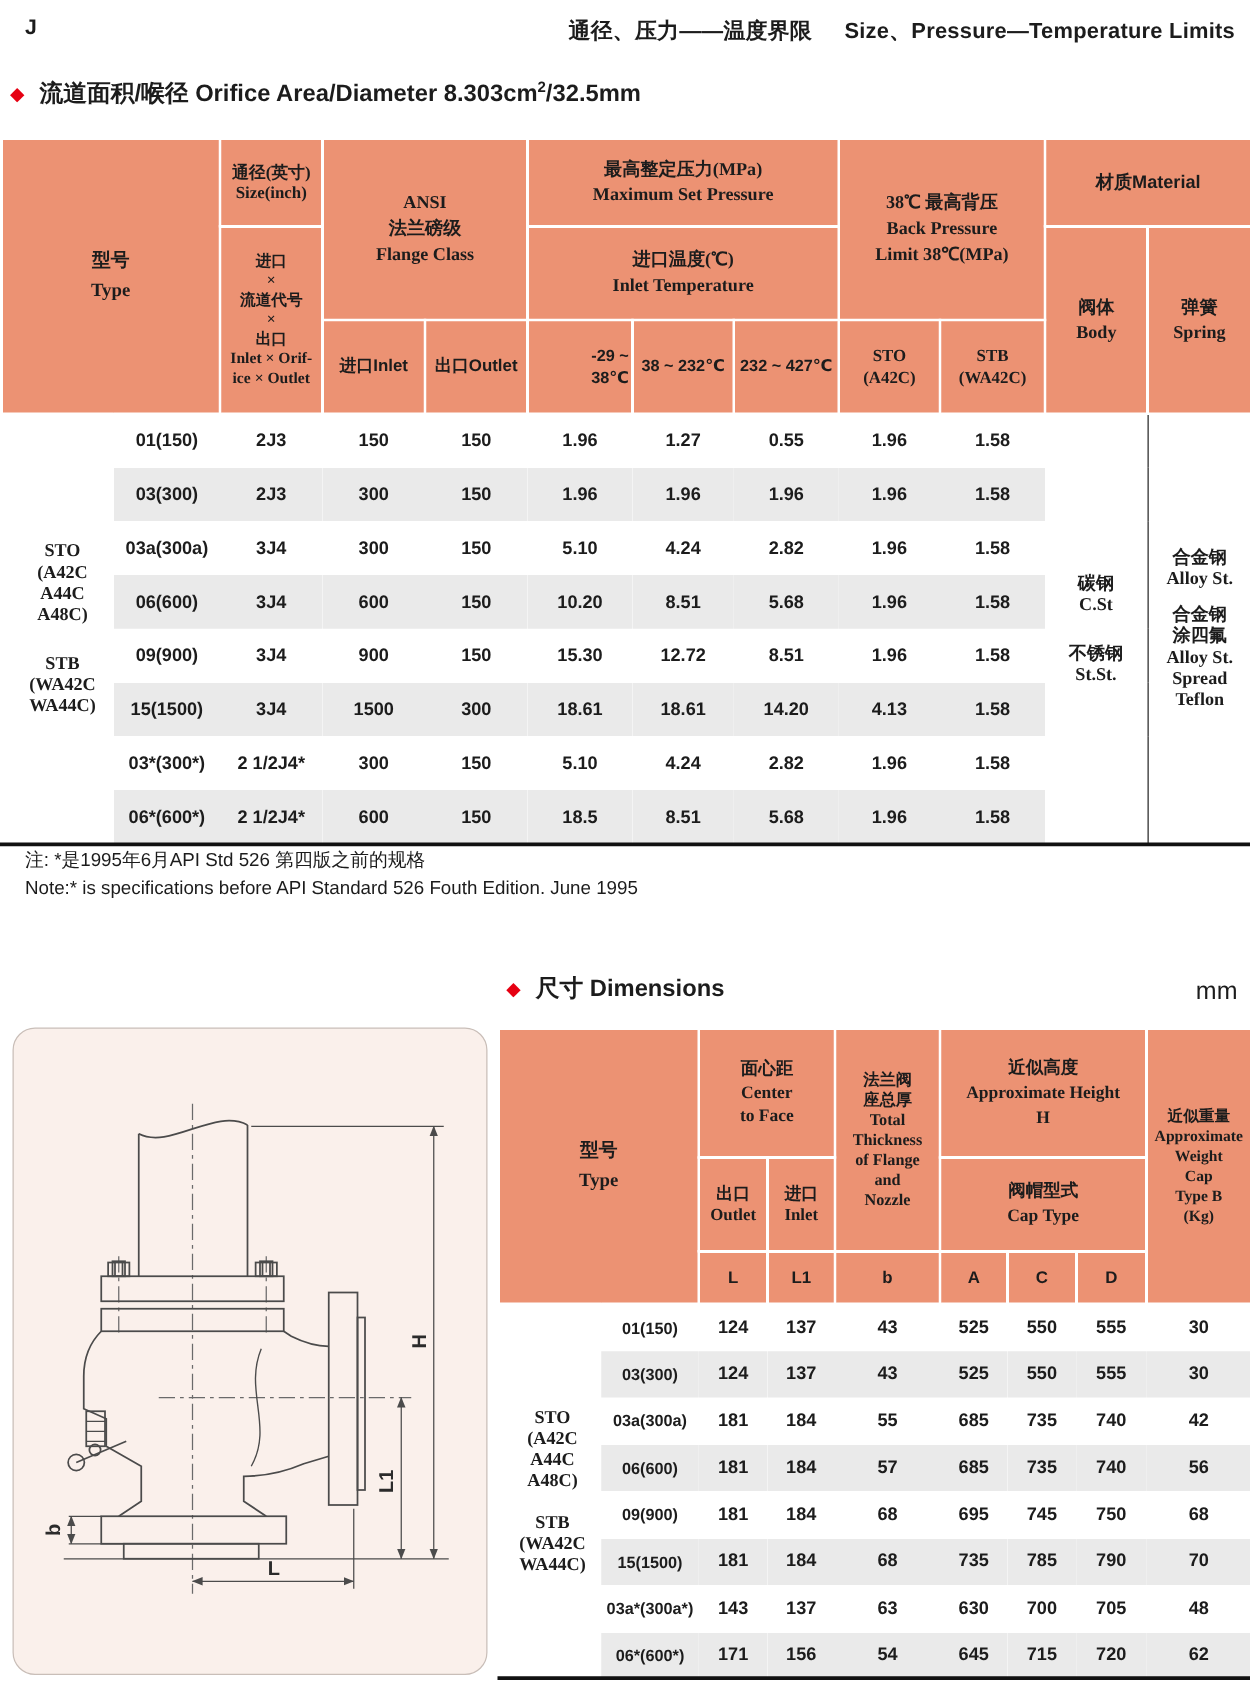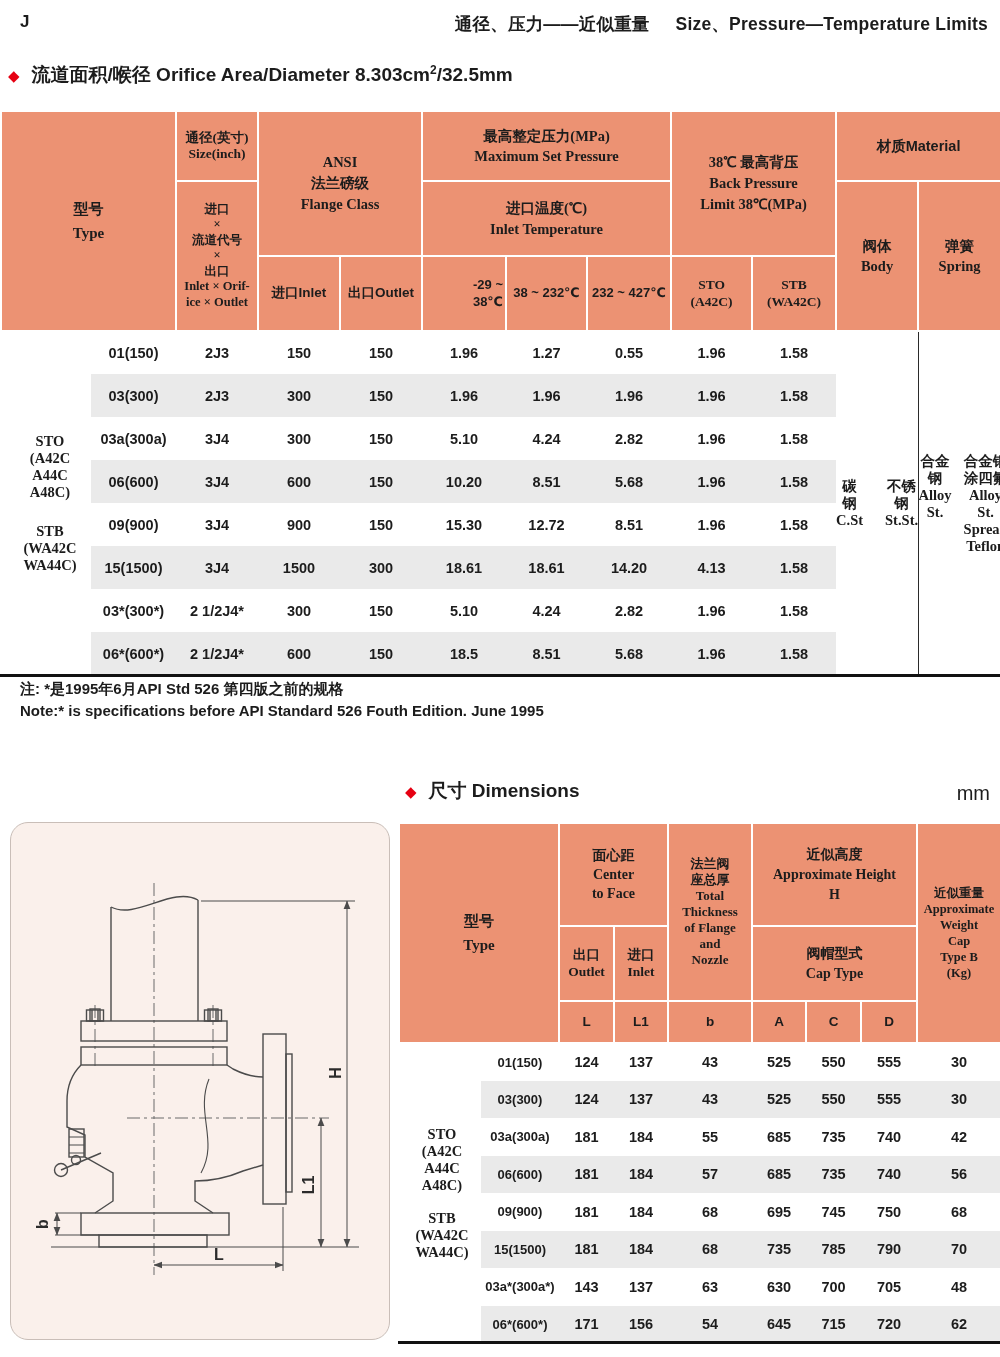--- a/index.html
+++ b/index.html
@@ -17,52 +17,52 @@
   .diamond{color:#e60012;font-size:15px;line-height:1;}
 
   
   table.t{border-collapse:collapse;table-layout:fixed;font-weight:bold;}
   table.t td{padding:0;text-align:center;vertical-align:middle;overflow:hidden;}
   td.h{background:#ec9273;border:2px solid #fff;font-size:13.5px;line-height:16.5px;}
   tr.alt td.s{background:#eaeaea;}
   td.lab{text-align:left;vertical-align:middle;}
   .labwrap{display:flex;flex-direction:column;gap:22px;padding-left:8px;
            font-size:14.5px;line-height:17px;font-weight:bold;}
-  .matwrap{display:flex;flex-direction:row;gap:22px;font-size:14.5px;line-height:17px;}
+  .matwrap{display:flex;flex-direction:column;gap:22px;font-size:14.5px;line-height:17px;}
   #t1{left:0;top:110px;width:1000px;}
   #t1 tr.hr1{height:70px;} #t1 tr.hr2{height:75px;} #t1 tr.hr3{height:75px;}
   #t1 tr.dr{height:43px;font-size:14.5px;}
   #t1 td.spring-cell{border-left:1px solid #2a2a2a;}
   #t2{left:398px;top:822px;width:602px;}
   #t2 tr.hr1{height:103px;} #t2 tr.hr2{height:75px;} #t2 tr.hr3{height:42px;}
   #t2 tr.dr{height:37.5px;font-size:14.5px;}
   #t2 td.sz{font-size:13px;}
   .rule{background:#111;height:3px;}
 
   
-  #note{left:20px;top:678px;font-size:15px;font-weight:bold;line-height:22px;}
+  #note{left:20px;top:678px;font-size:15px;font-weight:normal;line-height:22px;}
 
   
   #sec2-title{left:405px;top:778px;}
   #mm-label{right:10px;top:782px;font-size:20px;font-weight:normal;}
 
   
   #panel{left:10px;top:822px;width:378px;height:516px;background:#faf0eb;
          border:1px solid #c9beb8;border-radius:18px;}
   #panel svg{display:block;}
   .dimtext{font:bold 16px "Liberation Sans","DejaVu Sans",sans-serif;fill:#2b2b2b;}
 </style>
 </head>
 <body>
 
 <div id="page">
 
   <div class="abs" id="corner">J</div>
   <div class="abs" id="main-title">
-    <span>通径、压力——近似重量</span><span class="en">Size、Pressure—Temperature Limits</span>
+    <span>通径、压力——温度界限</span><span class="en">Size、Pressure—Temperature Limits</span>
   </div>
 
   <div class="abs sec-title" style="left:8px;top:62px;">
     <span class="diamond">◆</span>
     <span><span>流道面积/喉径 Orifice Area/Diameter 8.303cm</span><sup style="font-size:12px;">2</sup><span>/32.5mm</span></span>
   </div>
 
   <table class="t abs" id="t1">
     <colgroup>
       <col style="width:90px">

